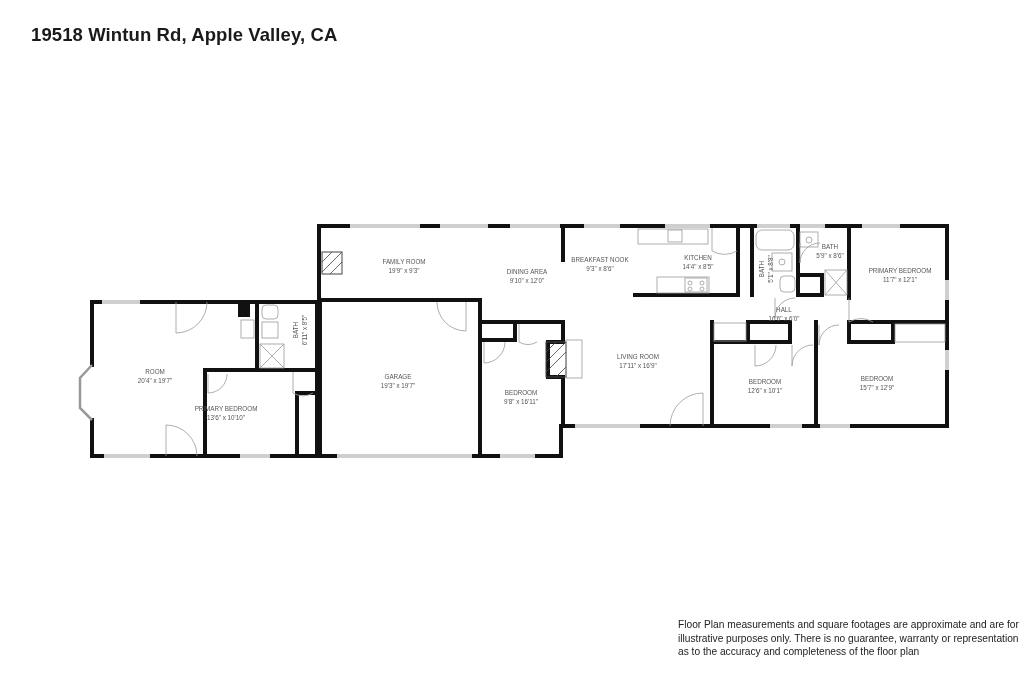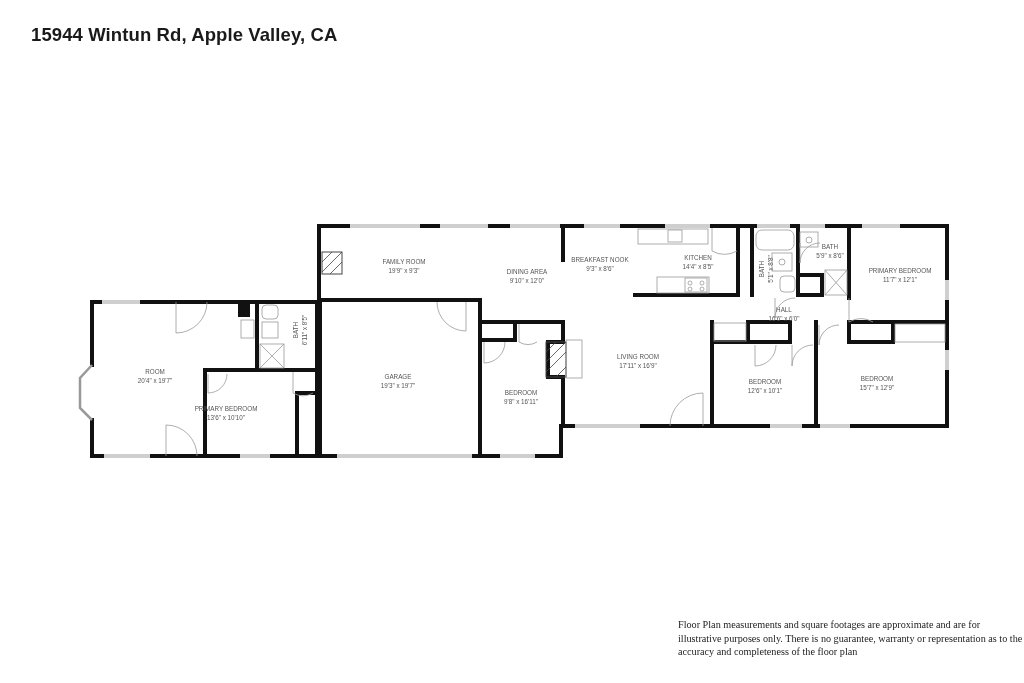--- a/index.html
+++ b/index.html
@@ -1,26 +1,26 @@
 <!DOCTYPE html>
 <html><head>
 <meta charset="utf-8">
 <style>
   html, body { margin:0; padding:0; background:#ffffff; }
   body { width:1024px; height:683px; position:relative; overflow:hidden; font-family:"Liberation Sans", sans-serif; }
   .title { position:absolute; left:31px; top:24px; font-size:18.5px; font-weight:bold; color:#1a1a1a; letter-spacing:0.1px; }
   svg.plan { position:absolute; left:0; top:0; }
   .lbl { position:absolute; text-align:center; color:#555; font-size:6.3px; line-height:8.5px; transform:translateX(-50%); white-space:nowrap; }
   .lbl.v { transform:translate(-50%,-50%) rotate(-90deg); }
-  .disclaimer { position:absolute; left:678px; top:618px; width:345px; font-size:10.2px; line-height:13.6px; color:#222; font-family:Liberation Serif, serif; }
+  .disclaimer { position:absolute; left:678px; top:618px; width:345px; font-size:10.2px; line-height:13.6px; color:#222; font-family:Liberation Sans, sans-serif; }
 </style>
 </head>
 <body>
 
-<div class="title">15944 Wintun Rd, Apple Valley, CA</div>
+<div class="title">19518 Wintun Rd, Apple Valley, CA</div>
 
 <svg class="plan" width="1024" height="683">
   <g fill="none" stroke="#111" stroke-width="4" stroke-linecap="square">
 
     <path d="M319 226 L947 226 L947 426 L561 426 L561 456 L480 456 L320 456 L320 300"></path>
 
     <path d="M319 226 L319 300 L480 300 L480 456"></path>
 
     <path d="M563 226 L563 260"></path>
 

